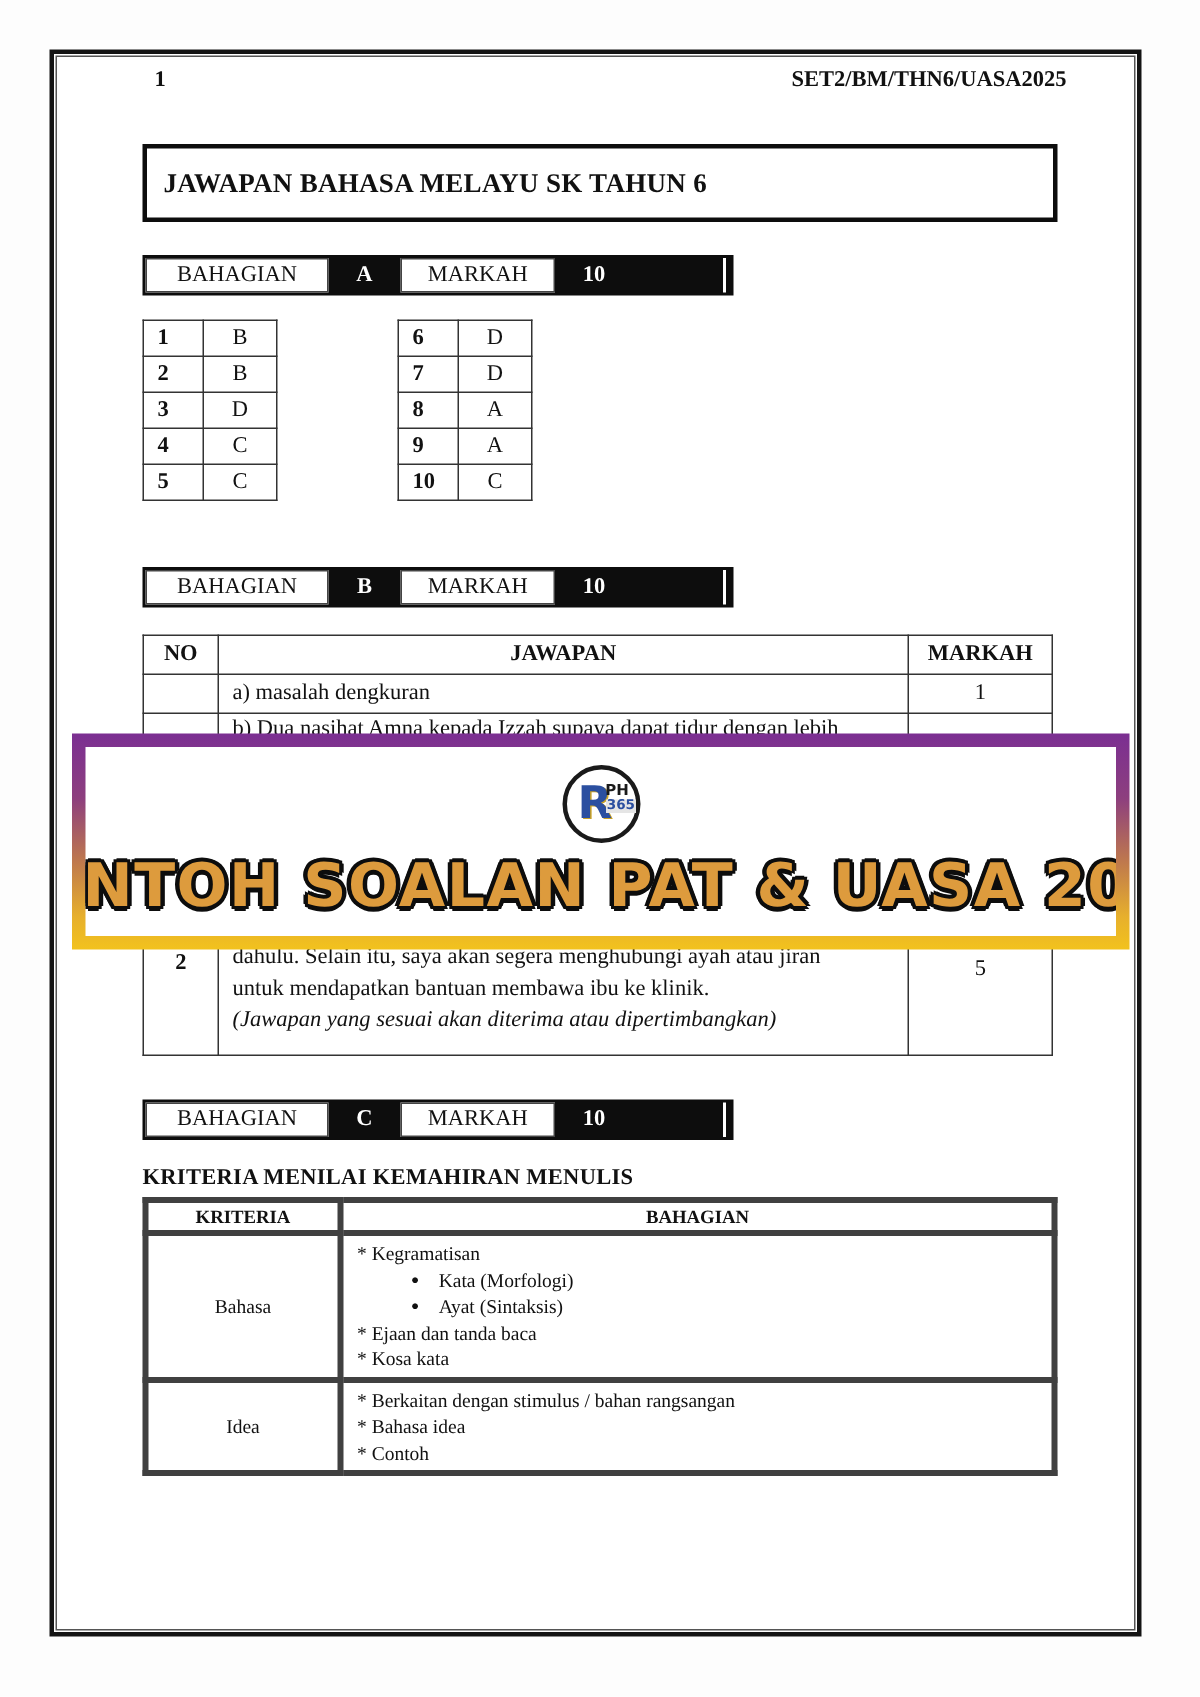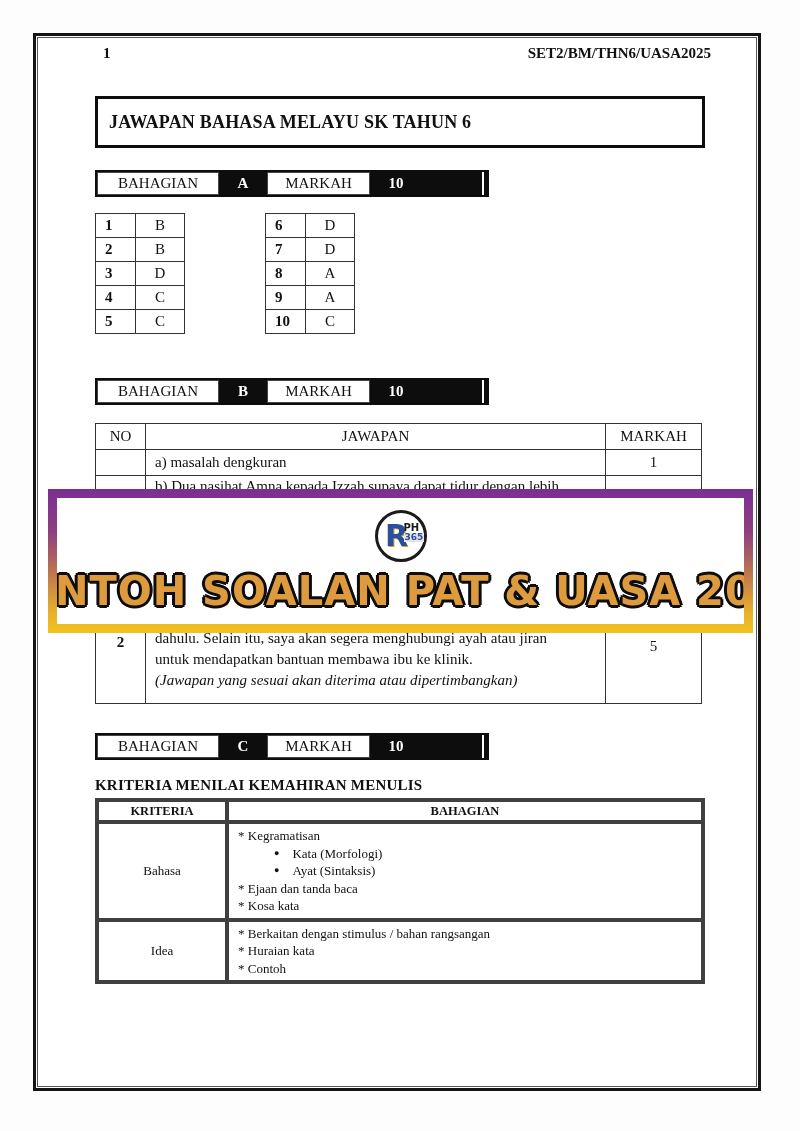--- a/index.html
+++ b/index.html
@@ -58,21 +58,21 @@
   .mcq td{
     border:1px solid #333;height:24px;font-size:15px;box-sizing:border-box;
   }
   .mcq .q{width:40px;font-weight:bold;padding-left:9px;}
   .mcq .a{width:49px;text-align:center;}
   
   .btable{position:absolute;left:95px;top:423px;z-index:1;}
   .btable td,.btable th{
     border:1px solid #333;font-size:15px;box-sizing:border-box;vertical-align:top;
   }
-  .btable th{font-weight:normal;text-align:center;height:26px;vertical-align:middle;}
+  .btable th{font-weight:bold;text-align:center;height:26px;vertical-align:middle;}
   .col-no{width:50px;}
   .col-jw{width:460px;}
   .col-mk{width:96px;}
   .row-a td{height:26px;vertical-align:middle;}
   .cell-text{padding:2px 9px;}
   .cell-center{text-align:center;vertical-align:middle;}
   .row-2 td{height:228px;}
   .r2-no{padding-top:158px;text-align:center;font-weight:bold;}
   .r2-mk{padding-top:162px;text-align:center;}
   .r2-body{padding:2px 9px;line-height:21px;}
@@ -273,18 +273,18 @@
         <span>Ayat (Sintaksis)</span>
       </div>
       <div class="desc-line">* Ejaan dan tanda baca</div>
       <div class="desc-line">* Kosa kata</div>
     </td>
   </tr>
   <tr>
     <td class="k-name">Idea</td>
     <td class="k-desc">
       <div class="desc-line">* Berkaitan dengan stimulus / bahan rangsangan</div>
-      <div class="desc-line">* Huraian kata</div>
+      <div class="desc-line">* Bahasa idea</div>
       <div class="desc-line">* Contoh</div>
     </td>
   </tr>
 </tbody>
   </table>
 
 </body></html>

